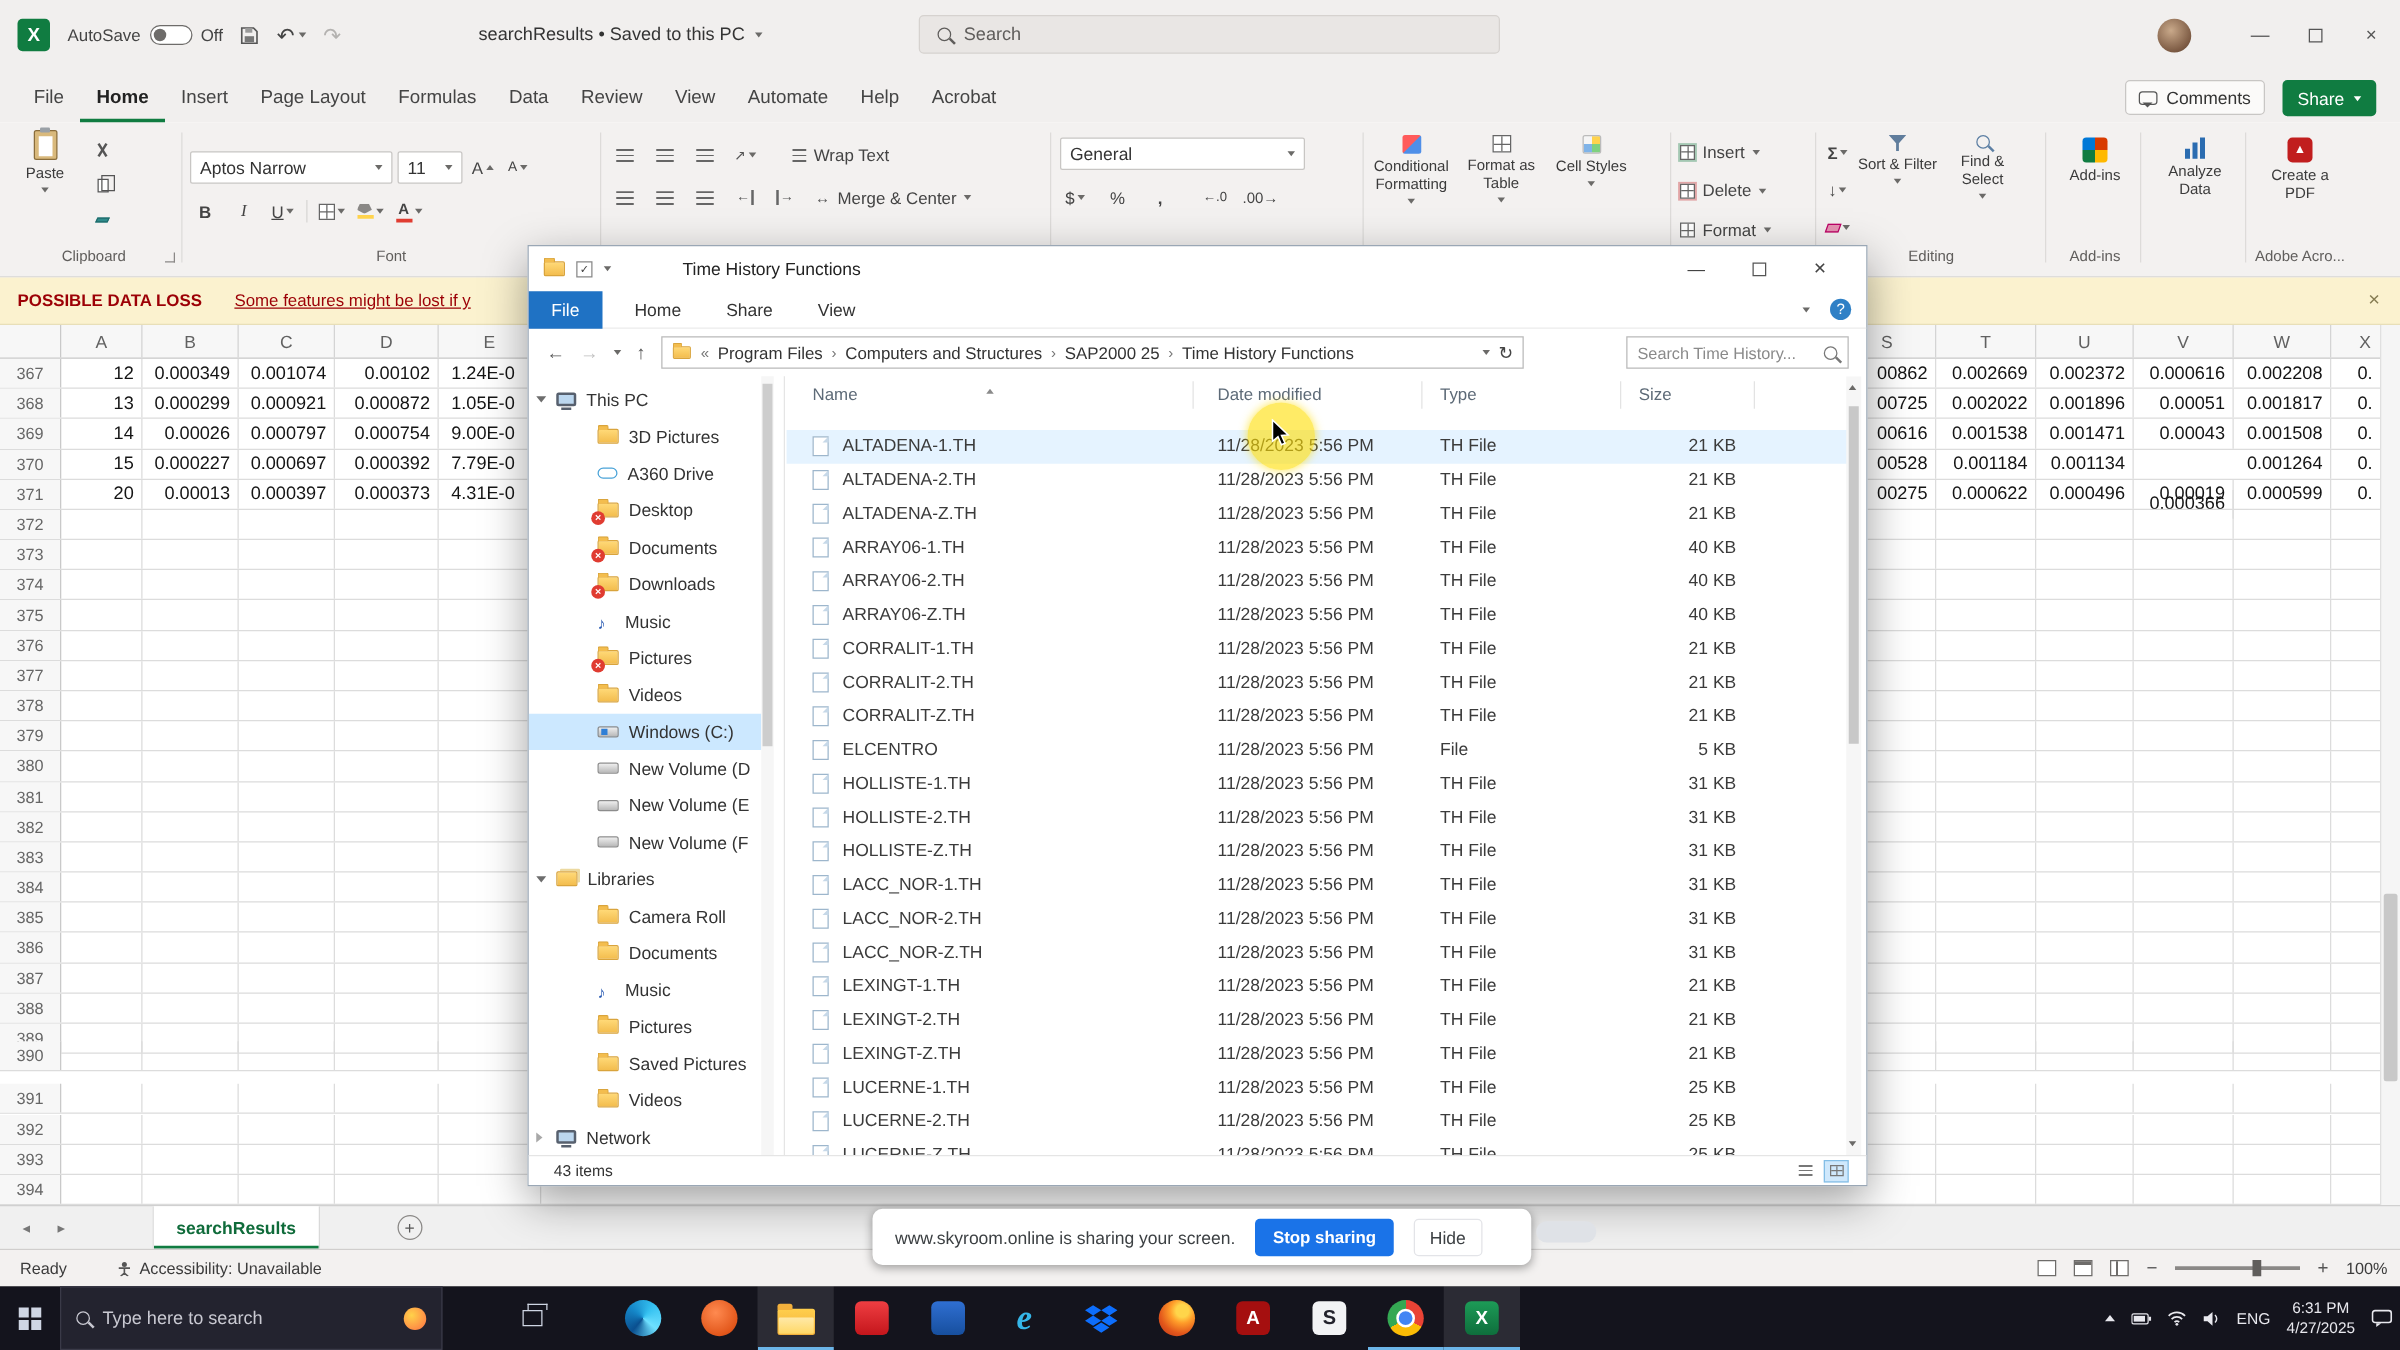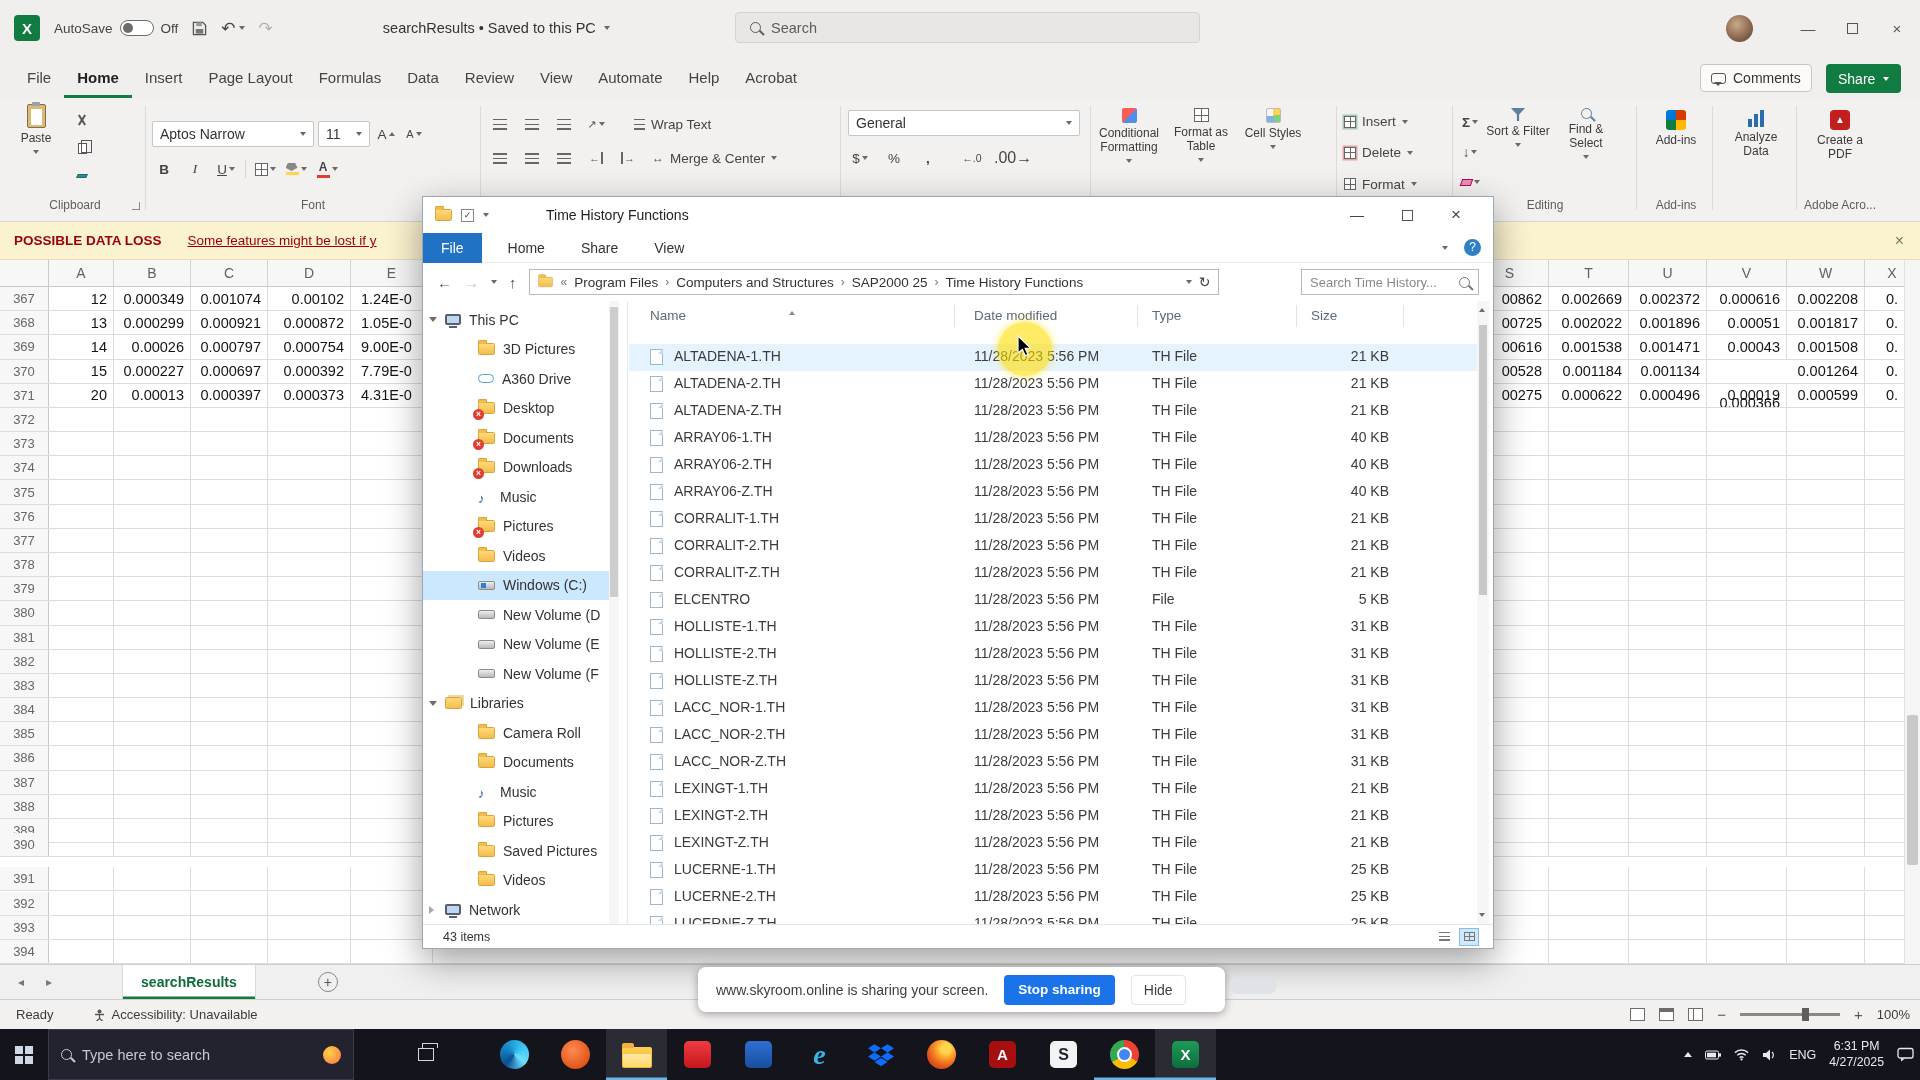--- a/index.html
+++ b/index.html
@@ -379,31 +379,31 @@
             <span style="font-size:12px;color:#555">↔</span>
             <span>Merge &amp; Center</span>
             <span class="chv"></span>
           </button>
       </div>
     </div>
     <div class="rsep" style="left:840px"></div>
 
     <div class="rgroup" style="left:848px;width:238px">
       <div class="rrow" style="margin-top:6px">
-        <span class="combo" style="width:232px">
+        <span class="combo" style="width:196px">
             <span>General</span>
             <span class="chv"></span>
           </span>
       </div>
       <div class="rrow" style="margin-top:10px;gap:10px">
         <button class="sbtn">$<span class="chv"></span></button>
         <button class="sbtn">%</button>
         <button class="sbtn" style="font-weight:bold">,</button>
         <button class="sbtn" style="font-size:10.5px;margin-left:10px">←.0</button>
-        <button class="sbtn" style="font-size:16px">.00→</button>
+        <button class="sbtn" style="font-size:12px">.00→</button>
       </div>
     </div>
     <div class="rsep" style="left:1090px"></div>
 
     <div class="rgroup" style="left:1096px;width:236px;display:flex;gap:6px;padding-top:4px">
       <div class="bigbtn twoLine">
         <span class="icon-cf"></span>
         <span>Conditional Formatting</span>
         <span class="chv"></span>
       </div>

